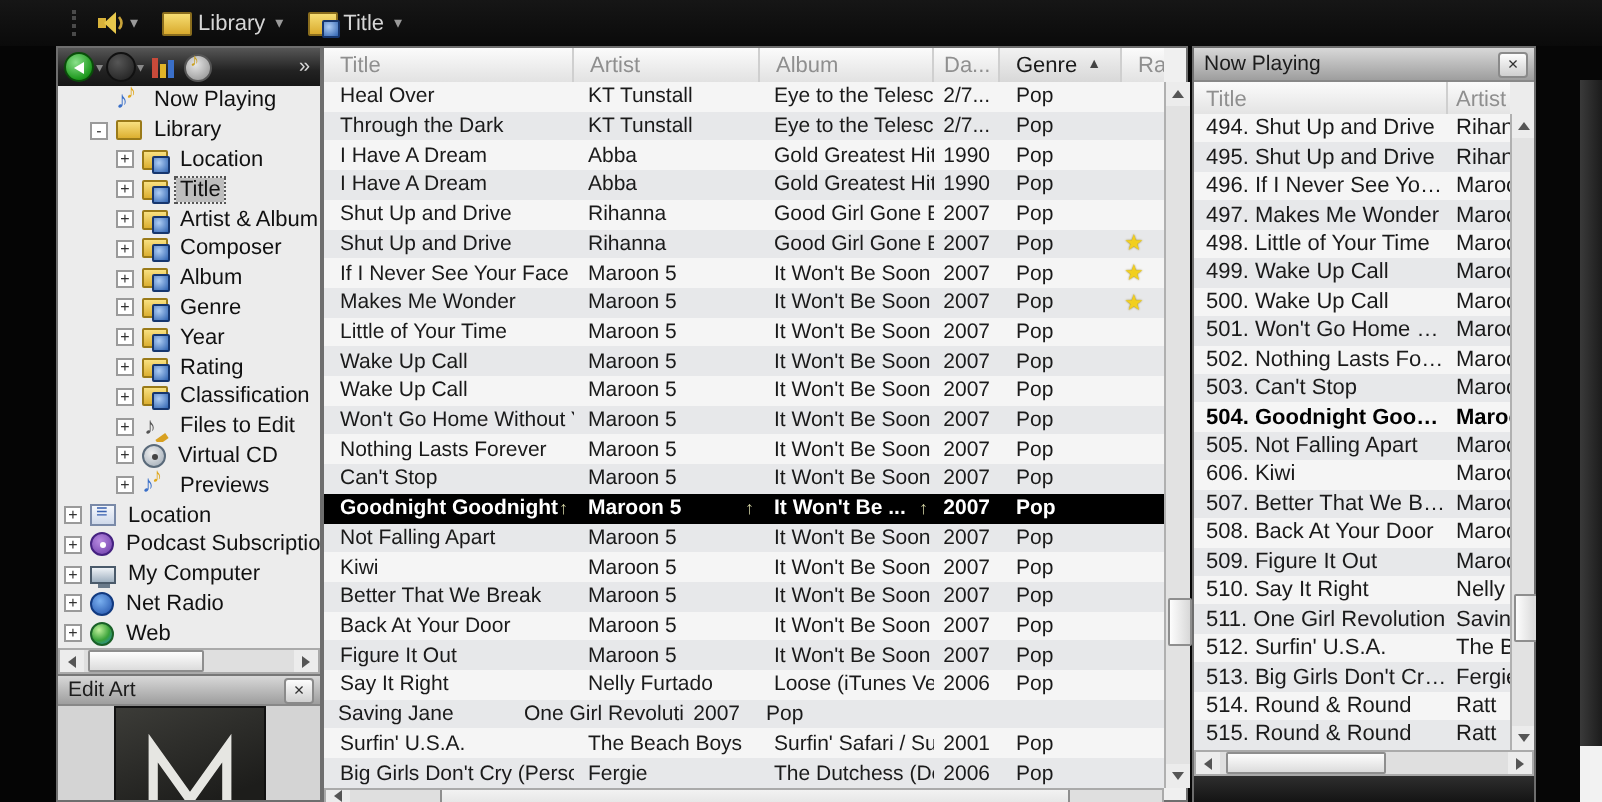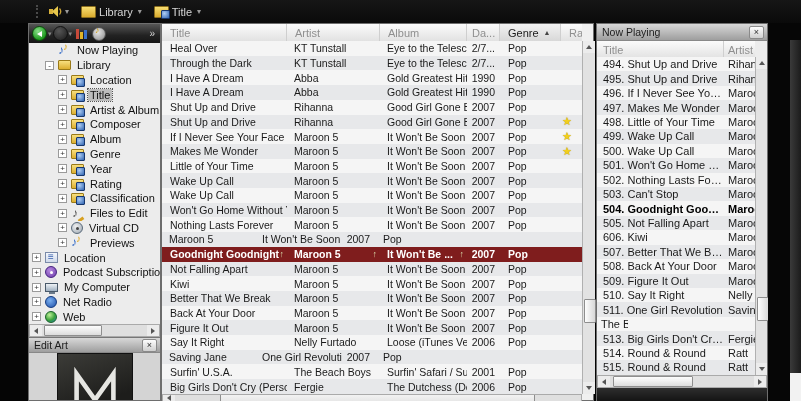--- a/index.html
+++ b/index.html
@@ -105,21 +105,21 @@
   .lt-row:nth-of-type(even){background:#e7e8ea;}
   .lt-row .c{overflow:hidden;box-sizing:border-box;flex:none;display:flex;align-items:center;height:100%;}
   .c-title{width:125px;padding-left:8px;}
   .c-artist{width:93px;padding-left:7px;}
   .c-album{width:87px;padding-left:7px;}
   .c-date{width:33px;justify-content:flex-end;padding-right:5px;}
   .c-genre{width:61px;padding-left:8px;}
   .c-rating{width:21px;padding-left:1px;}
   .star{color:#f2cf1d;text-shadow:0 0 1px #8a7000;font-size:11px;}
   .np-arrow{margin-left:auto;padding-right:3px;color:#d8d8a8;font-size:9px;}
-  .lt-row.selected{background:#7f1d1d;color:#fff;font-weight:bold;align-items:center;}
+  .lt-row.selected{background:#000000;color:#fff;font-weight:bold;align-items:center;}
 
   .vscroll{position:absolute;background:#e2e2e2;border-left:1px solid #b0b0b0;box-sizing:border-box;}
   .lt-vscroll{left:420px;top:17px;width:13px;height:353px;}
   .vscroll .sb-btn{width:100%;height:12px;}
   .v-thumb{position:absolute;left:1px;width:10px;background:linear-gradient(90deg,#fdfdfd,#d8d8d8);border:1px solid #8e8e8e;border-radius:1px;}
   .lt-vscroll .v-thumb{top:258px;height:22px;}
   .vscroll .sb-btn.bottom{position:absolute;bottom:0;}
 
   .lt-hscroll{left:0;top:370px;width:420px;height:8px;overflow:hidden;}
   .lt-hscroll .h-thumb{margin-left:45px;width:313px;height:18px;}
@@ -627,20 +627,24 @@
             <span class="np-arrow"></span>
           </span>
           <span class="c c-date">2007</span>
           <span class="c c-genre">Pop</span>
           <span class="c c-rating">
             <span class="star"></span>
           </span>
         </div>
 
         <div class="lt-row">
+          <span class="c c-title">
+            <span class="t">Can't Stop</span>
+            <span class="np-arrow"></span>
+          </span>
           <span class="c c-artist">
             <span class="t">Maroon 5</span>
             <span class="np-arrow"></span>
           </span>
           <span class="c c-album">
             <span class="t">It Won't Be Soon ...</span>
             <span class="np-arrow"></span>
           </span>
           <span class="c c-date">2007</span>
           <span class="c c-genre">Pop</span>
@@ -1036,20 +1040,23 @@
         <div class="np-row">
           <span class="nc nc-title">
             <span>511. One Girl Revolution</span>
           </span>
           <span class="nc nc-artist">
             <span>Saving Jane</span>
           </span>
         </div>
 
         <div class="np-row">
+          <span class="nc nc-title">
+            <span>512. Surfin' U.S.A.</span>
+          </span>
           <span class="nc nc-artist">
             <span>The Beach Boys</span>
           </span>
         </div>
 
         <div class="np-row">
           <span class="nc nc-title">
             <span>513. Big Girls Don't Cry (Personal)</span>
           </span>
           <span class="nc nc-artist">

